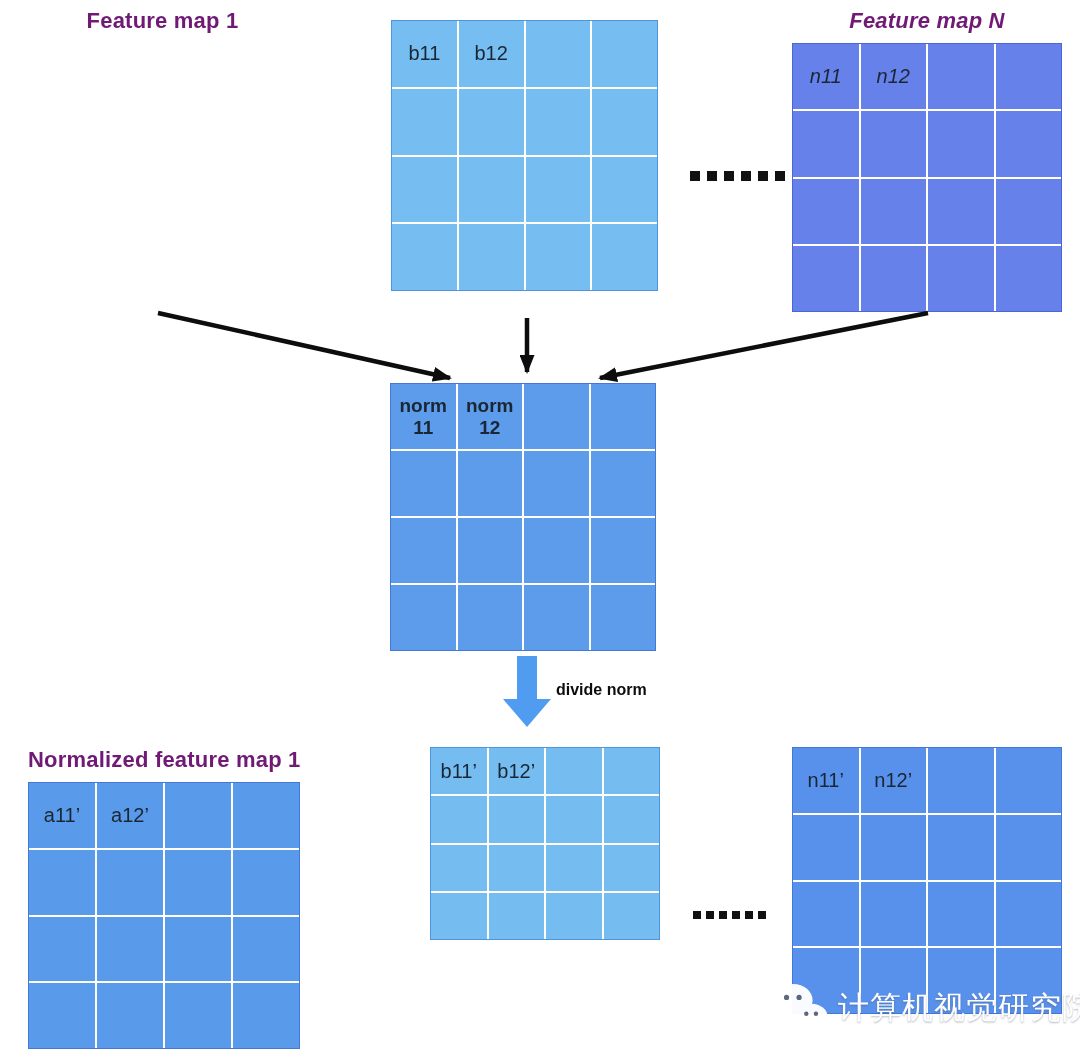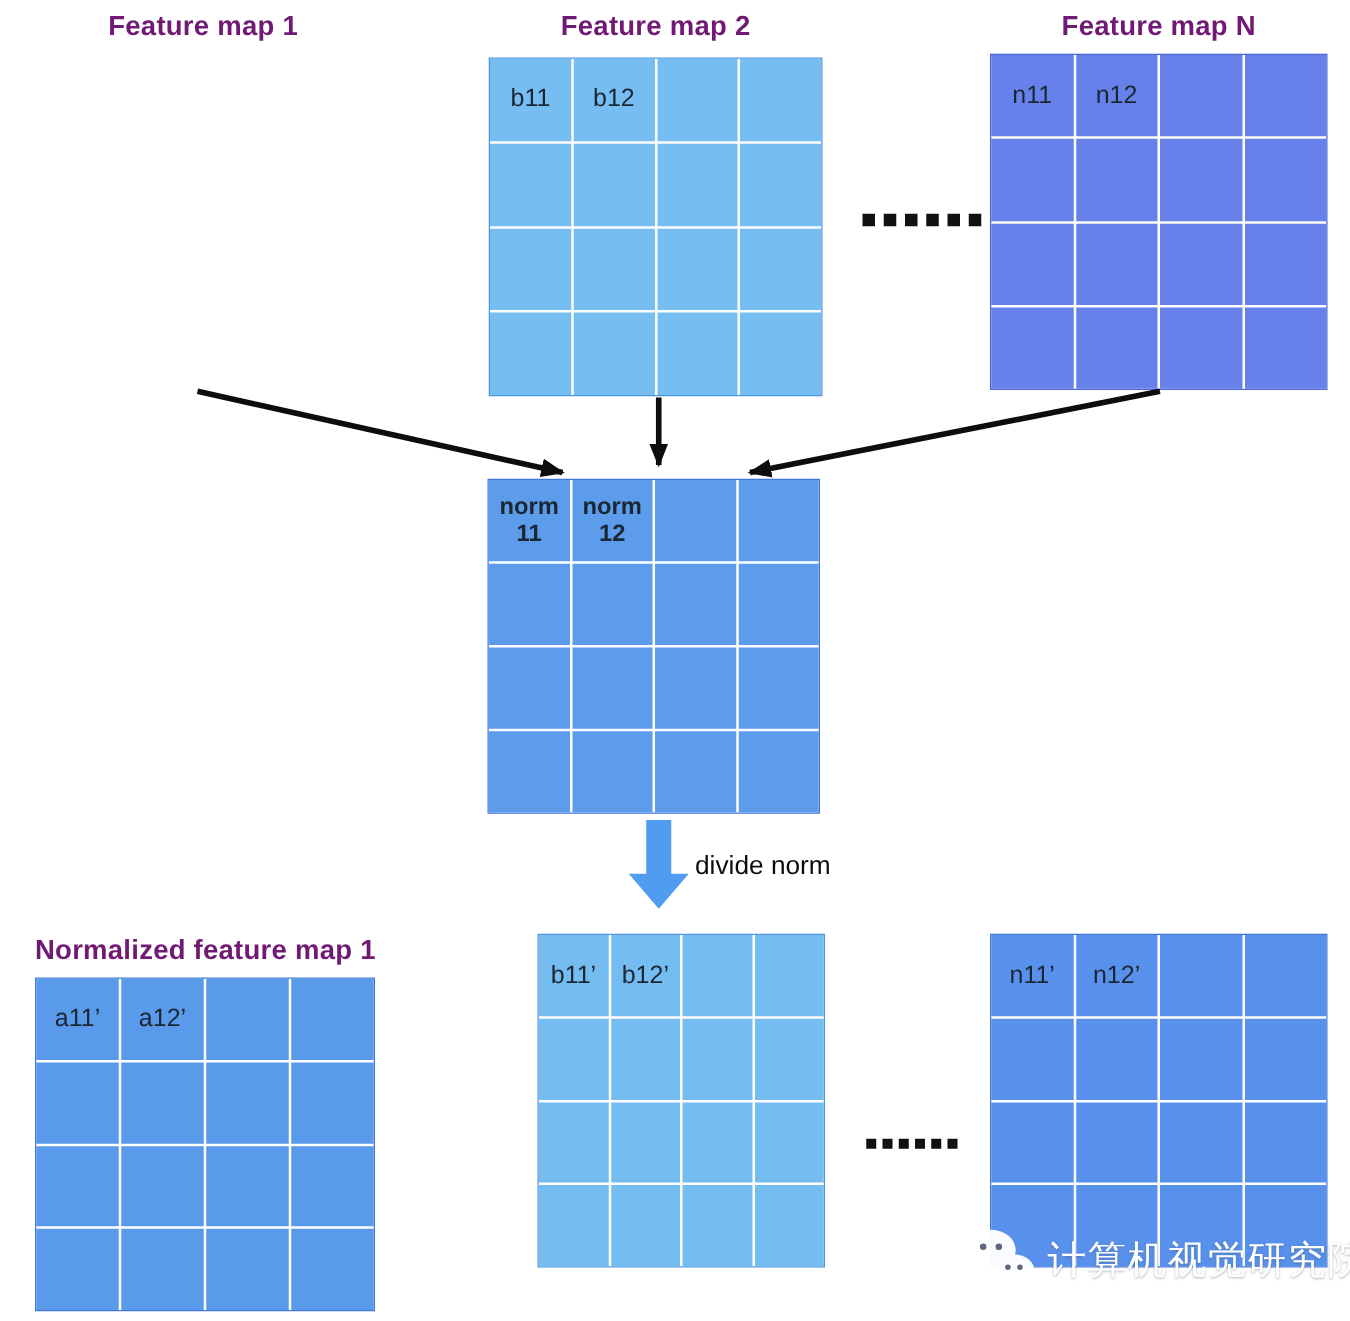--- a/index.html
+++ b/index.html
@@ -43,22 +43,22 @@
   .grid-norm .cell{font-size:19px;font-weight:bold;}
   .svg-overlay{position:absolute;left:0;top:0;pointer-events:none;}
   .dots{position:absolute;display:flex;align-items:center;}
   .dots-lg{gap:7px;}
   .dots-lg .dot{width:10px;height:10px;background:#111;}
   .dots-sm{gap:5px;}
   .dots-sm .dot{width:8px;height:8px;background:#111;}
   .divide-label{
     position:absolute;
     left:556px;top:681px;
-    font-size:21px;
-    font-weight:normal;
+    font-size:16px;
+    font-weight:bold;
     color:#0d0d0d;
     white-space:nowrap;
   }
   .watermark{
     position:absolute;
     left:772px;top:981px;
     display:flex;
     align-items:center;
     gap:8px;
   }
@@ -73,42 +73,41 @@
 </head>
 <body>
 
 <div id="stage">
 
   <div class="map-block" style="left:30px;top:8px;width:265px;">
     <div class="map-title">Feature map 1</div>
   </div>
 
   <div class="map-block" style="left:391px;top:8px;width:267px;">
-    <div class="map-title">Feature map 2</div>
     <div class="grid" style="height: 271px; margin-top: 12px; --fill: #76BDF1; --border: #4D96DF;">
         <div class="cell">b11</div>
         <div class="cell">b12</div>
         <div class="cell"></div>
         <div class="cell"></div>
         <div class="cell"></div>
         <div class="cell"></div>
         <div class="cell"></div>
         <div class="cell"></div>
         <div class="cell"></div>
         <div class="cell"></div>
         <div class="cell"></div>
         <div class="cell"></div>
         <div class="cell"></div>
         <div class="cell"></div>
         <div class="cell"></div>
         <div class="cell"></div>
       </div>
   </div>
 
-  <div class="map-block" style="left:792px;top:8px;width:270px;">
+  <div class="map-block" style="left:792px;top:8px;width:270px;font-style:italic;">
     <div class="map-title">Feature map N</div>
     <div class="grid" style="height: 269px; --fill: #6681EA; --border: #4A66D6;">
         <div class="cell">n11</div>
         <div class="cell">n12</div>
         <div class="cell"></div>
         <div class="cell"></div>
         <div class="cell"></div>
         <div class="cell"></div>
         <div class="cell"></div>
         <div class="cell"></div>
@@ -183,21 +182,21 @@
         <div class="cell"></div>
         <div class="cell"></div>
         <div class="cell"></div>
         <div class="cell"></div>
         <div class="cell"></div>
         <div class="cell"></div>
       </div>
   </div>
 
   <div class="map-block" style="left:392px;top:747px;width:268px;">
-    <div class="grid" style="height: 267px; margin-left: 38px; --fill: #75BCF1; --border: #4D96DF;">
+    <div class="grid" style="height: 193px; margin-left: 38px; --fill: #75BCF1; --border: #4D96DF;">
         <div class="cell">b11’</div>
         <div class="cell">b12’</div>
         <div class="cell"></div>
         <div class="cell"></div>
         <div class="cell"></div>
         <div class="cell"></div>
         <div class="cell"></div>
         <div class="cell"></div>
         <div class="cell"></div>
         <div class="cell"></div>

